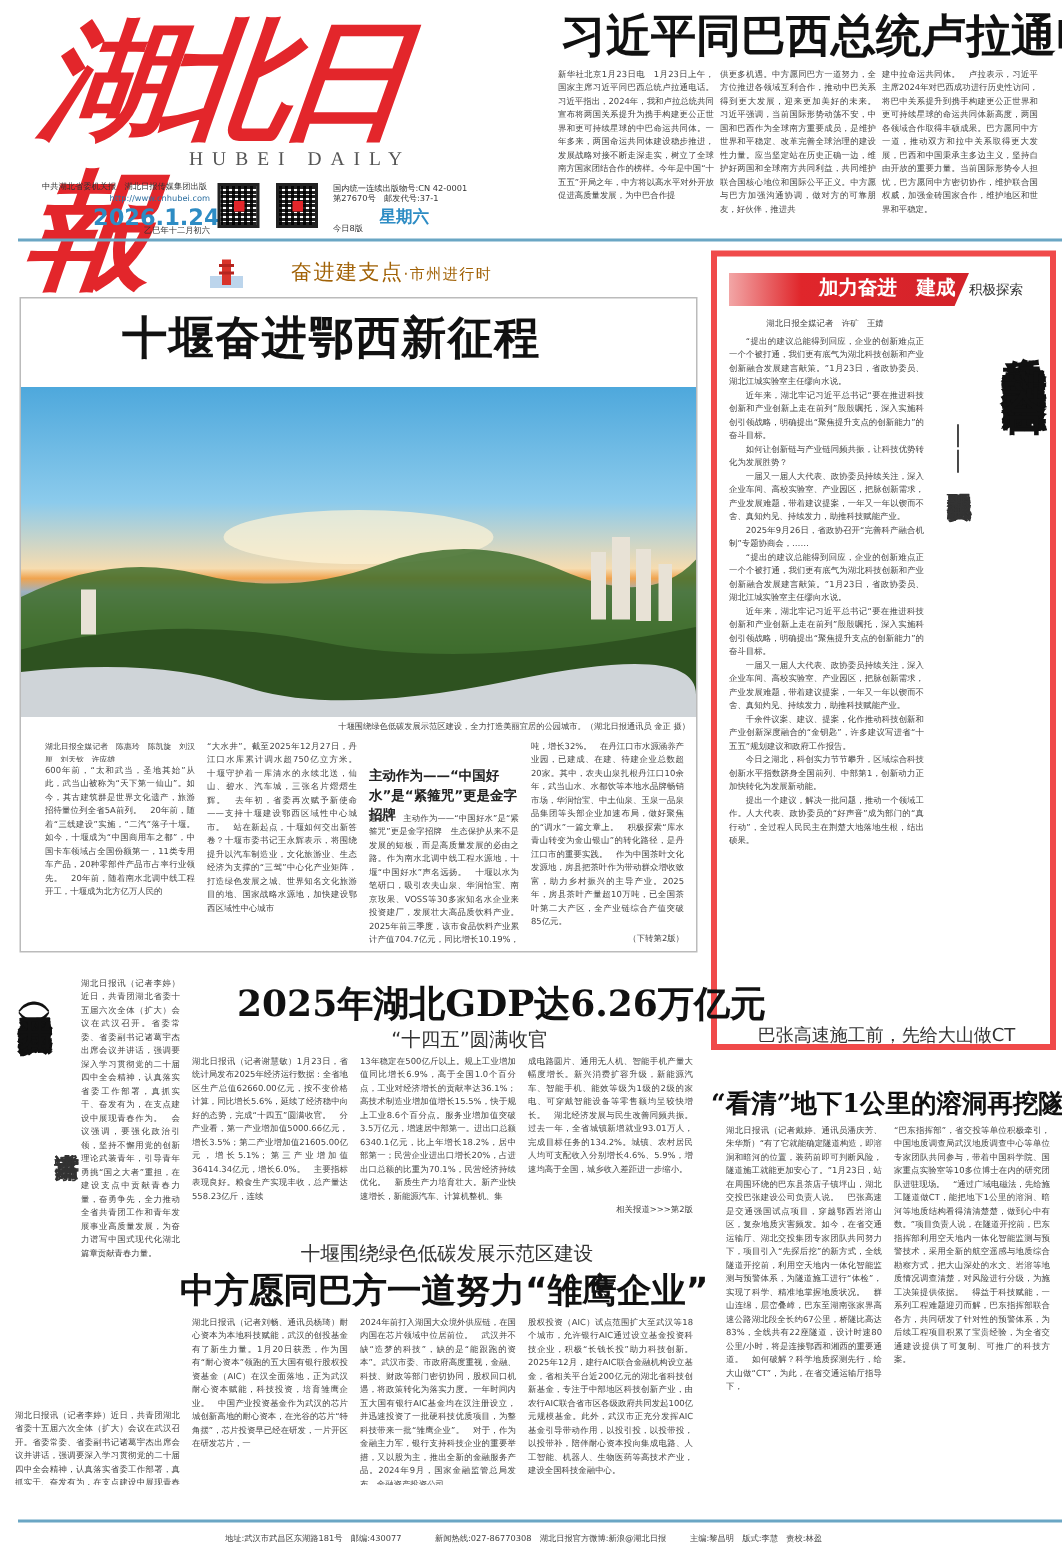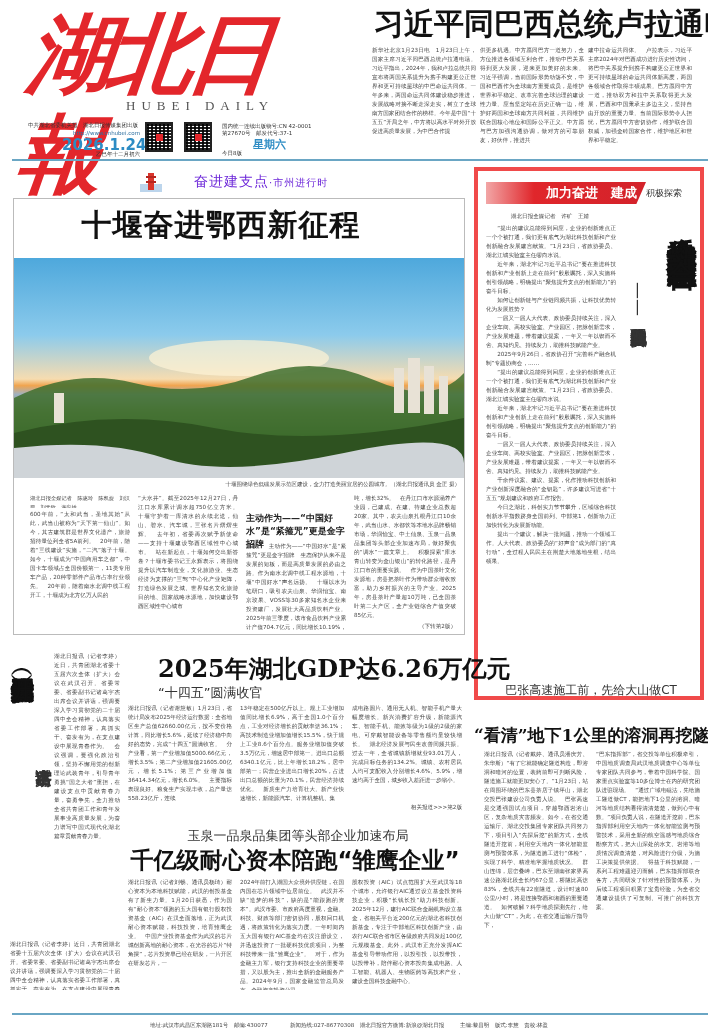--- a/index.html
+++ b/index.html
@@ -16,21 +16,21 @@
       repeating-linear-gradient(90deg,#222 0 2px,#fff 2px 4px),
       repeating-linear-gradient(0deg,#222 0 2px,#fff 2px 3px);
       background-blend-mode:multiply;border:2px solid #222;position:absolute;}
   .qr .qmark{position:absolute;left:9px;top:10px;width:7px;height:7px;background:#e3262b;}
   .rule-blue{height:2px;background:#6aa6c4;}
   
   .top-head{left:374px;top:4px;font-size:30px;font-weight:bold;letter-spacing:0px;color:#111;white-space:nowrap;}
   .txt{font-size:5.6px;line-height:9px;color:#444;text-align:justify;overflow:hidden;}
   .txt p{text-indent:2em;}
   
-  .sec-label{font-size:14px;color:#6d28d9;letter-spacing:1px;}
+  .sec-label{font-size:14px;color:#a16207;letter-spacing:1px;}
   .sec-label small{font-size:10px;}
   .box{border:1.5px solid #bbb;}
   .main-title{font-size:30px;font-weight:bold;color:#111;letter-spacing:1px;}
   .photo{background:linear-gradient(180deg,#4ea8dc 0%,#8ccbec 35%,#f6dcb0 55%,#f0a44f 58%,#9fb2c2 62%,#6c8a5a 70%,#2f5a22 82%,#cfd6da 90%,#dfe3e6 100%);overflow:hidden;}
   .caption{font-size:5.5px;color:#444;}
   .sub-head{font-size:11px;font-weight:bold;color:#222;line-height:15px;}
   
   .redbox{border:4px solid #f04a4a;background:#fff;}
   .banner{background:linear-gradient(90deg,#f2a6a6 0%,#e0262b 30%,#d3222a 100%);color:#fff;font-size:13px;font-weight:bold;padding-left:60px;line-height:22px;clip-path:polygon(0 0,100% 0,94% 100%,0 100%);}
   .vtitle{writing-mode:vertical-rl;font-weight:bold;color:#111;}
@@ -135,28 +135,28 @@
 </div>
 <div class="abs vtitle" style="left:664px;top:214px;font-size:30px;line-height:36px;height:480px;letter-spacing:1px;">千余件建议提案助力科技创新和产业创新加速融合</div>
 <div class="abs vsub" style="left:628px;top:282px;font-size:17px;line-height:22px;height:380px;letter-spacing:0px;">——从代表委员履职看全过程人民民主的湖北实践</div>
 
 <div class="abs vtitle" style="left:10px;top:660px;font-size:23px;line-height:26px;font-family:'DejaVu Serif','Liberation Serif',serif;height:330px;">共青团湖北省委十五届六次全体（扩大）会议召开</div>
 <div class="abs vsub" style="left:34px;top:756px;font-size:17px;line-height:20px;height:180px;">诸葛宇杰出席并讲话</div>
 <div class="abs txt" style="left:54px;top:652px;width:66px;height:288px;">湖北日报讯（记者李婷）近日，共青团湖北省委十五届六次全体（扩大）会议在武汉召开。省委常委、省委副书记诸葛宇杰出席会议并讲话，强调要深入学习贯彻党的二十届四中全会精神，认真落实省委工作部署，真抓实干、奋发有为，在支点建设中展现青春作为。　会议强调，要强化政治引领，坚持不懈用党的创新理论武装青年，引导青年勇挑“国之大者”重担，在建设支点中贡献青春力量，奋勇争先，全力推动全省共青团工作和青年发展事业高质量发展，为奋力谱写中国式现代化湖北篇章贡献青春力量。</div>
 <div class="abs txt" style="left:10px;top:940px;width:110px;height:50px;">湖北日报讯（记者李婷）近日，共青团湖北省委十五届六次全体（扩大）会议在武汉召开。省委常委、省委副书记诸葛宇杰出席会议并讲话，强调要深入学习贯彻党的二十届四中全会精神，认真落实省委工作部署，真抓实干、奋发有为，在支点建设中展现青春作为。　会议强调，要强化政治引领，坚持不懈用党的创新理论武装青年，引导青年勇挑“国之大者”重担，在建设支点中贡献青春力量，奋勇争先，全力推动全省共青团工作和青年发展事业高质量发展，为奋力谱写中国式现代化湖北篇章贡献青春力量。</div>
 
 <div class="abs gdp-title" style="left:158px;top:653px;width:310px;text-align:center;">2025年湖北GDP达6.26万亿元</div>
-<div class="abs" style="left:158px;top:684px;width:310px;text-align:left;font-size:13px;color:#333;">“十四五”圆满收官</div>
+<div class="abs" style="left:158px;top:684px;width:310px;text-align:center;font-size:13px;color:#333;">“十四五”圆满收官</div>
 <div class="abs txt" style="left:128px;top:704px;width:104px;height:108px;">湖北日报讯（记者谢慧敏）1月23日，省统计局发布2025年经济运行数据：全省地区生产总值62660.00亿元，按不变价格计算，同比增长5.6%，延续了经济稳中向好的态势，完成“十四五”圆满收官。　分产业看，第一产业增加值5000.66亿元，增长3.5%；第二产业增加值21605.00亿元，增长5.1%；第三产业增加值36414.34亿元，增长6.0%。　主要指标表现良好。粮食生产实现丰收，总产量达558.23亿斤，连续</div>
 <div class="abs txt" style="left:240px;top:704px;width:104px;height:108px;">13年稳定在500亿斤以上。规上工业增加值同比增长6.9%，高于全国1.0个百分点，工业对经济增长的贡献率达36.1%；高技术制造业增加值增长15.5%，快于规上工业8.6个百分点。服务业增加值突破3.5万亿元，增速居中部第一。进出口总额6340.1亿元，比上年增长18.2%，居中部第一；民营企业进出口增长20%，占进出口总额的比重为70.1%，民营经济持续优化。　新质生产力培育壮大。新产业快速增长，新能源汽车、计算机整机、集</div>
 <div class="abs txt" style="left:352px;top:704px;width:110px;height:100px;">成电路圆片、通用无人机、智能手机产量大幅度增长。新兴消费扩容升级，新能源汽车、智能手机、能效等级为1级的2级的家电、可穿戴智能设备等零售额均呈较快增长。　湖北经济发展与民生改善同频共振。过去一年，全省城镇新增就业93.01万人，完成目标任务的134.2%。城镇、农村居民人均可支配收入分别增长4.6%、5.9%，增速均高于全国，城乡收入差距进一步缩小。</div>
 <div class="abs txt" style="left:380px;top:803px;width:82px;text-align:right;">相关报道&gt;&gt;&gt;第2版</div>
 
-<div class="abs" style="left:128px;top:827px;width:340px;text-align:center;font-size:13px;color:#333;">玉泉一品泉品集团等头部企业加速布局</div>
-<div class="abs" style="left:120px;top:845px;width:350px;text-align:center;font-size:23px;font-weight:bold;color:#111;white-space:nowrap;">千亿级耐心资本陪跑“雏鹰企业”</div>
+<div class="abs" style="left:128px;top:827px;width:340px;text-align:center;font-size:13px;color:#333;">十堰围绕绿色低碳发展示范区建设</div>
+<div class="abs" style="left:120px;top:845px;width:350px;text-align:center;font-size:23px;font-weight:bold;color:#111;white-space:nowrap;">中方愿同巴方一道努力“雏鹰企业”</div>
 <div class="abs txt" style="left:128px;top:878px;width:104px;height:112px;">湖北日报讯（记者刘畅、通讯员杨琦）耐心资本为本地科技赋能，武汉的创投基金有了新生力量。1月20日获悉，作为国有“耐心资本”领跑的五大国有银行股权投资基金（AIC）在汉全面落地，正为武汉耐心资本赋能，科技投资，培育雏鹰企业。　中国产业投资基金作为武汉的芯片城创新高地的耐心资本，在光谷的芯片“特角摆”，芯片投资早已经在研发，一片开区在研发芯片，一</div>
 <div class="abs txt" style="left:240px;top:878px;width:104px;height:112px;">2024年前打入湖国大众境外供应链，在国内国在芯片领域中位居前位。　武汉并不缺“造梦的科技”，缺的是“能跟跑的资本”。武汉市委、市政府高度重视，金融、科技、财政等部门密切协同，股权回口机遇，将政策转化为落实力度。一年时间内五大国有银行AIC基金均在汉注册设立，并迅速投资了一批硬科技优质项目，为整科技带来一批“雏鹰企业”。　对于，作为金融主力军，银行支持科技企业的重要举措，又以股为主，推出全新的金融服务产品。2024年9月，国家金融监管总局发布，金融资产投资公司</div>
 <div class="abs txt" style="left:352px;top:878px;width:110px;height:112px;">股权投资（AIC）试点范围扩大至武汉等18个城市，允许银行AIC通过设立基金投资科技企业，积极“长钱长投”助力科技创新。　2025年12月，建行AIC联合金融机构设立基金，省相关平台近200亿元的湖北省科技创新基金，专注于中部地区科技创新产业，由农行AIC联合省市区各级政府共同发起100亿元规模基金。此外，武汉市正充分发挥AIC基金引导带动作用，以投引投，以投带投，以投带补，陪伴耐心资本投向集成电路、人工智能、机器人、生物医药等高技术产业，建设全国科技金融中心。</div>
 
 <div class="abs" style="left:474px;top:682px;width:234px;text-align:center;font-size:12px;color:#333;white-space:nowrap;">巴张高速施工前，先给大山做CT</div>
 <div class="abs" style="left:474px;top:724px;width:234px;text-align:center;font-size:17px;font-weight:bold;color:#111;white-space:nowrap;font-family:'DejaVu Serif','Liberation Serif',serif;">“看清”地下1公里的溶洞再挖隧道</div>
 <div class="abs txt" style="left:484px;top:750px;width:104px;height:240px;">湖北日报讯（记者戴婷、通讯员潘庆芳、朱华斯）“有了它就能确定隧道构造，即溶洞和暗河的位置，装药前即可判断风险，隧道施工就能更加安心了。”1月23日，站在周围环绕的巴东县茶店子镇坪山，湖北交投巴张建设公司负责人说。　巴张高速是交通强国试点项目，穿越鄂西岩溶山区，复杂地质灾害频发。如今，在省交通运输厅、湖北交投集团专家团队共同努力下，项目引入“先探后挖”的新方式，全线隧道开挖前，利用空天地内一体化智能监测与预警体系，为隧道施工进行“体检”，实现了科学、精准地掌握地质状况。　群山连绵，层峦叠嶂，巴东至湖南张家界高速公路湖北段全长约67公里，桥隧比高达83%，全线共有22座隧道，设计时速80公里/小时，将是连接鄂西和湘西的重要通道。　如何破解？科学地质探测先行，给大山做“CT”，为此，在省交通运输厅指导下，</div>
 <div class="abs txt" style="left:596px;top:750px;width:104px;height:240px;">“巴东指挥部”，省交投等单位积极牵引，中国地质调查局武汉地质调查中心等单位专家团队共同参与，带着中国科学院、国家重点实验室等10多位博士在内的研究团队进驻现场。　“通过广域电磁法，先给施工隧道做CT，能把地下1公里的溶洞、暗河等地质结构看得清清楚楚，做到心中有数。”项目负责人说，在隧道开挖前，巴东指挥部利用空天地内一体化智能监测与预警技术，采用全新的航空遥感与地质综合勘察方式，把大山深处的水文、岩溶等地质情况调查清楚，对风险进行分级，为施工决策提供依据。　得益于科技赋能，一系列工程难题迎刃而解，巴东指挥部联合各方，共同研发了针对性的预警体系，为后续工程项目积累了宝贵经验，为全省交通建设提供了可复制、可推广的科技方案。</div>
 
 <div class="abs rule-blue" style="left:12px;top:1013px;width:696px;"></div>

